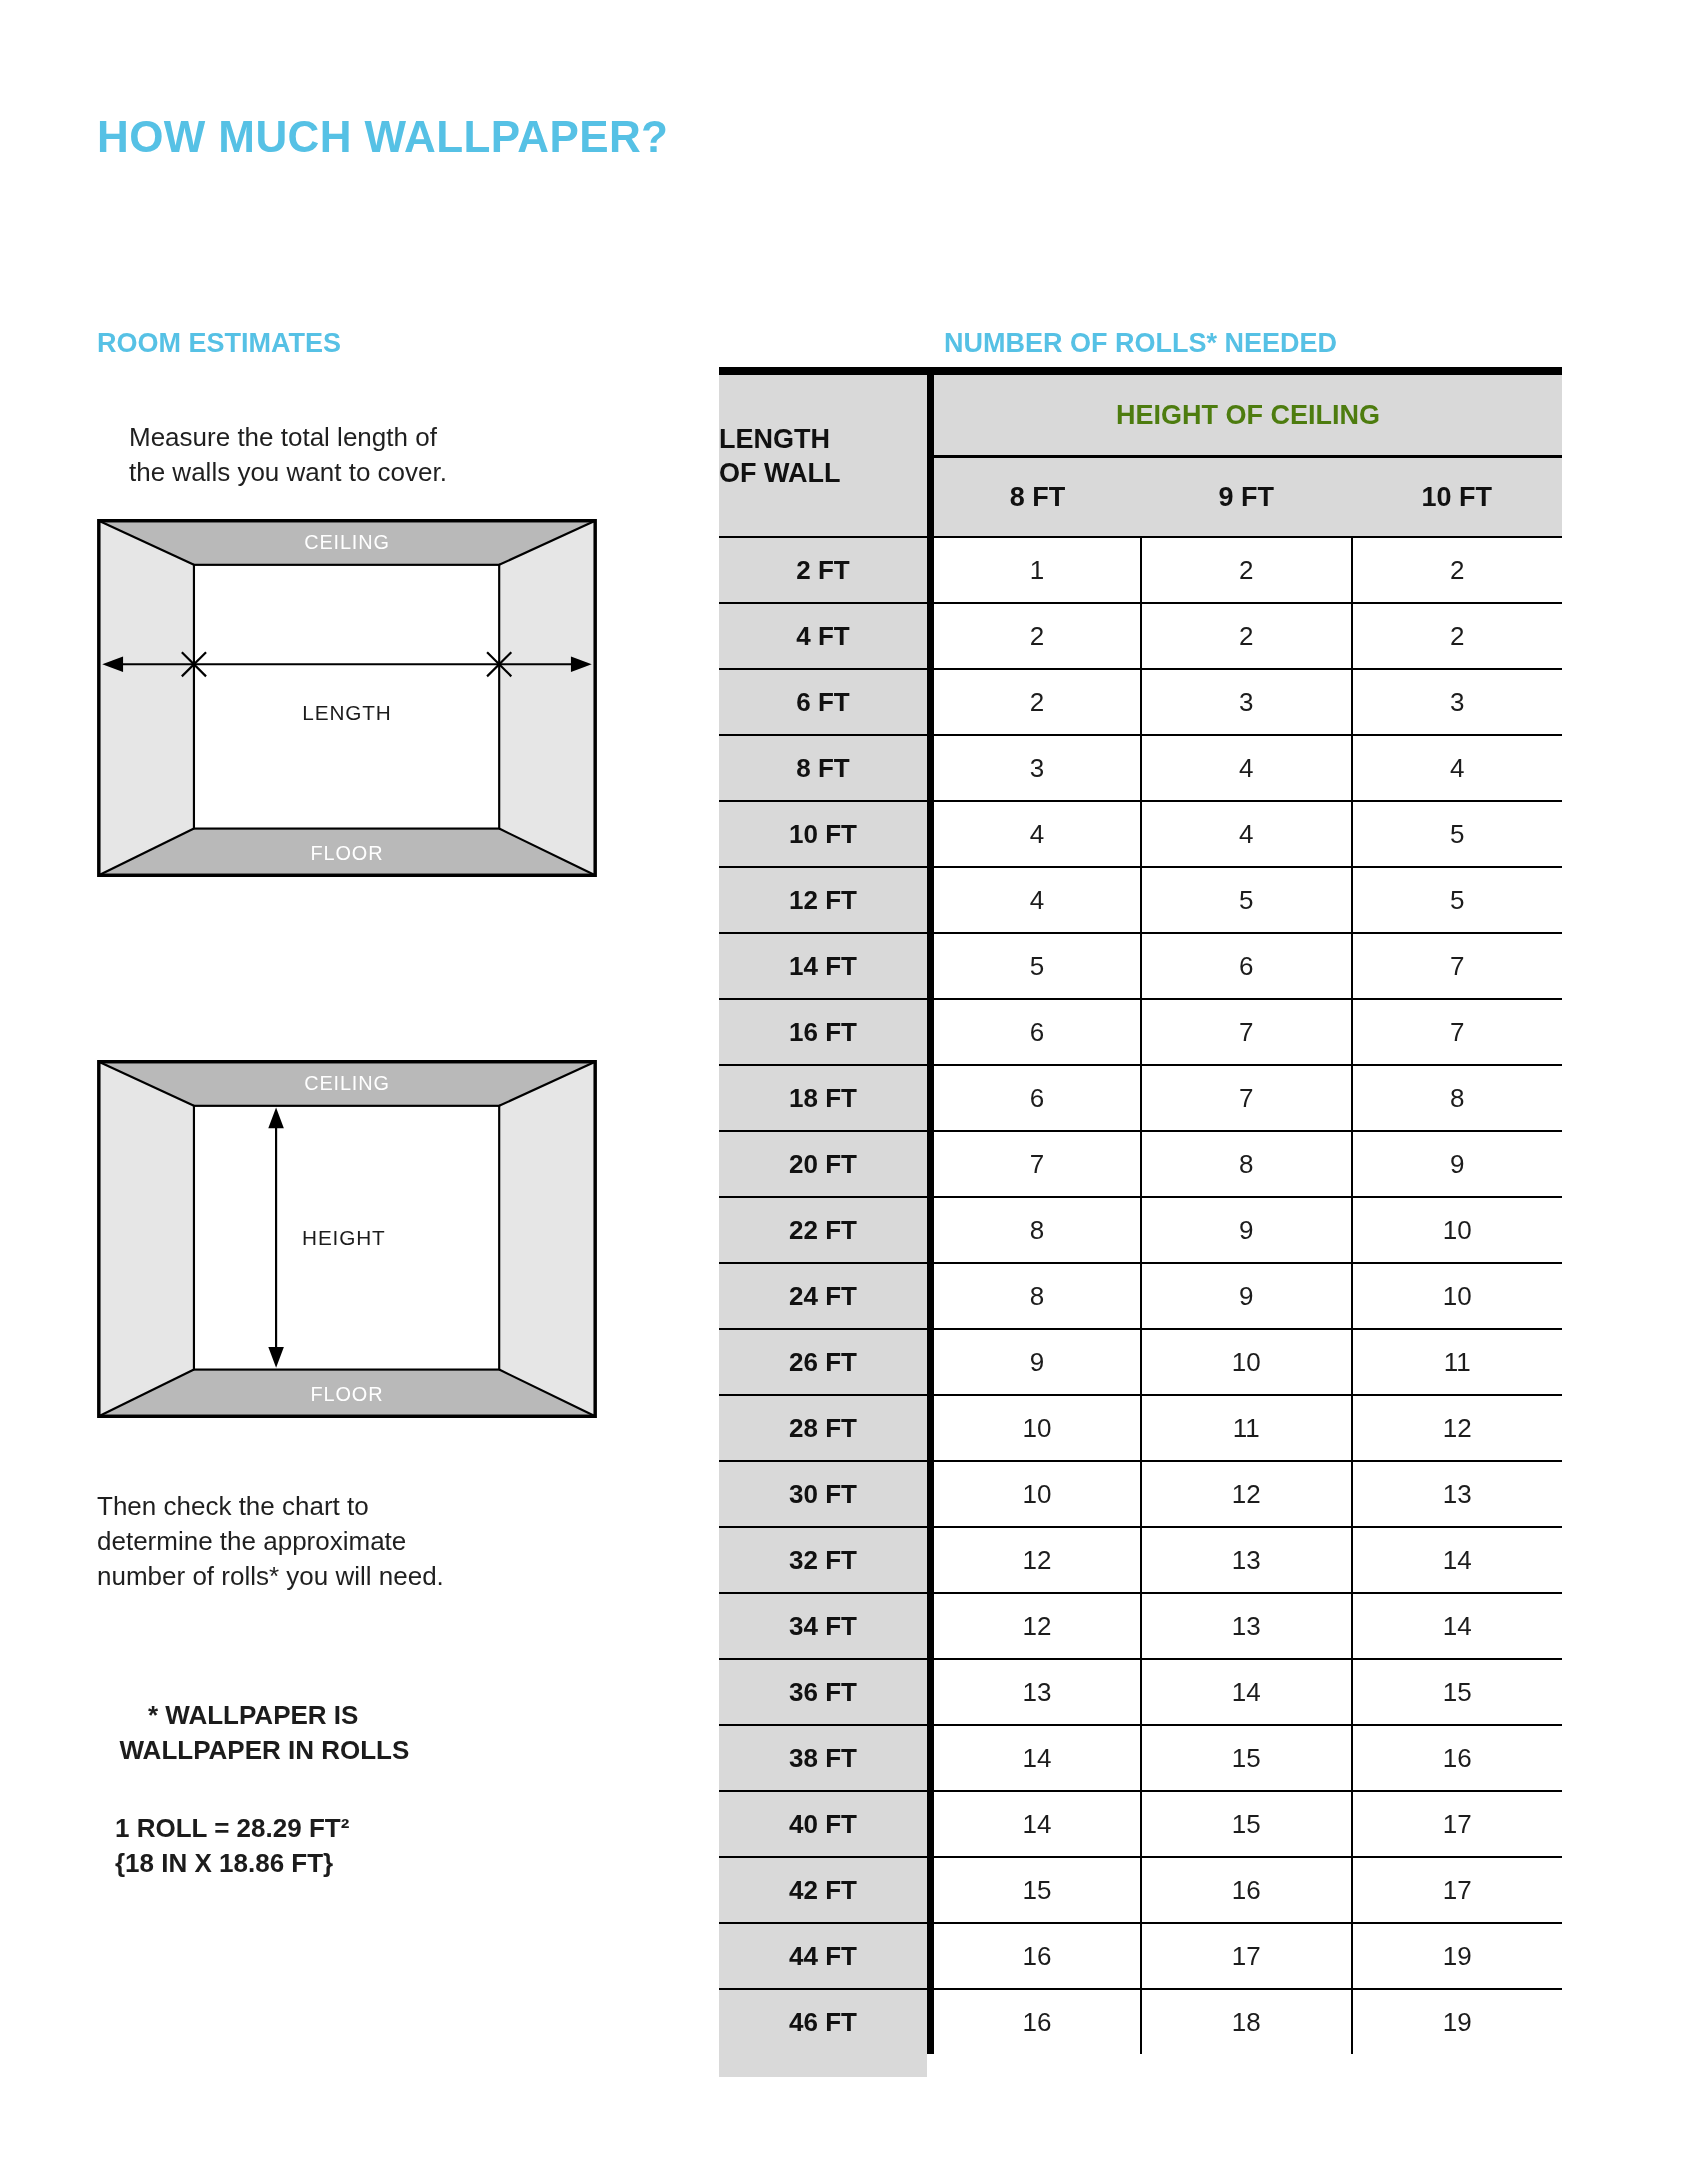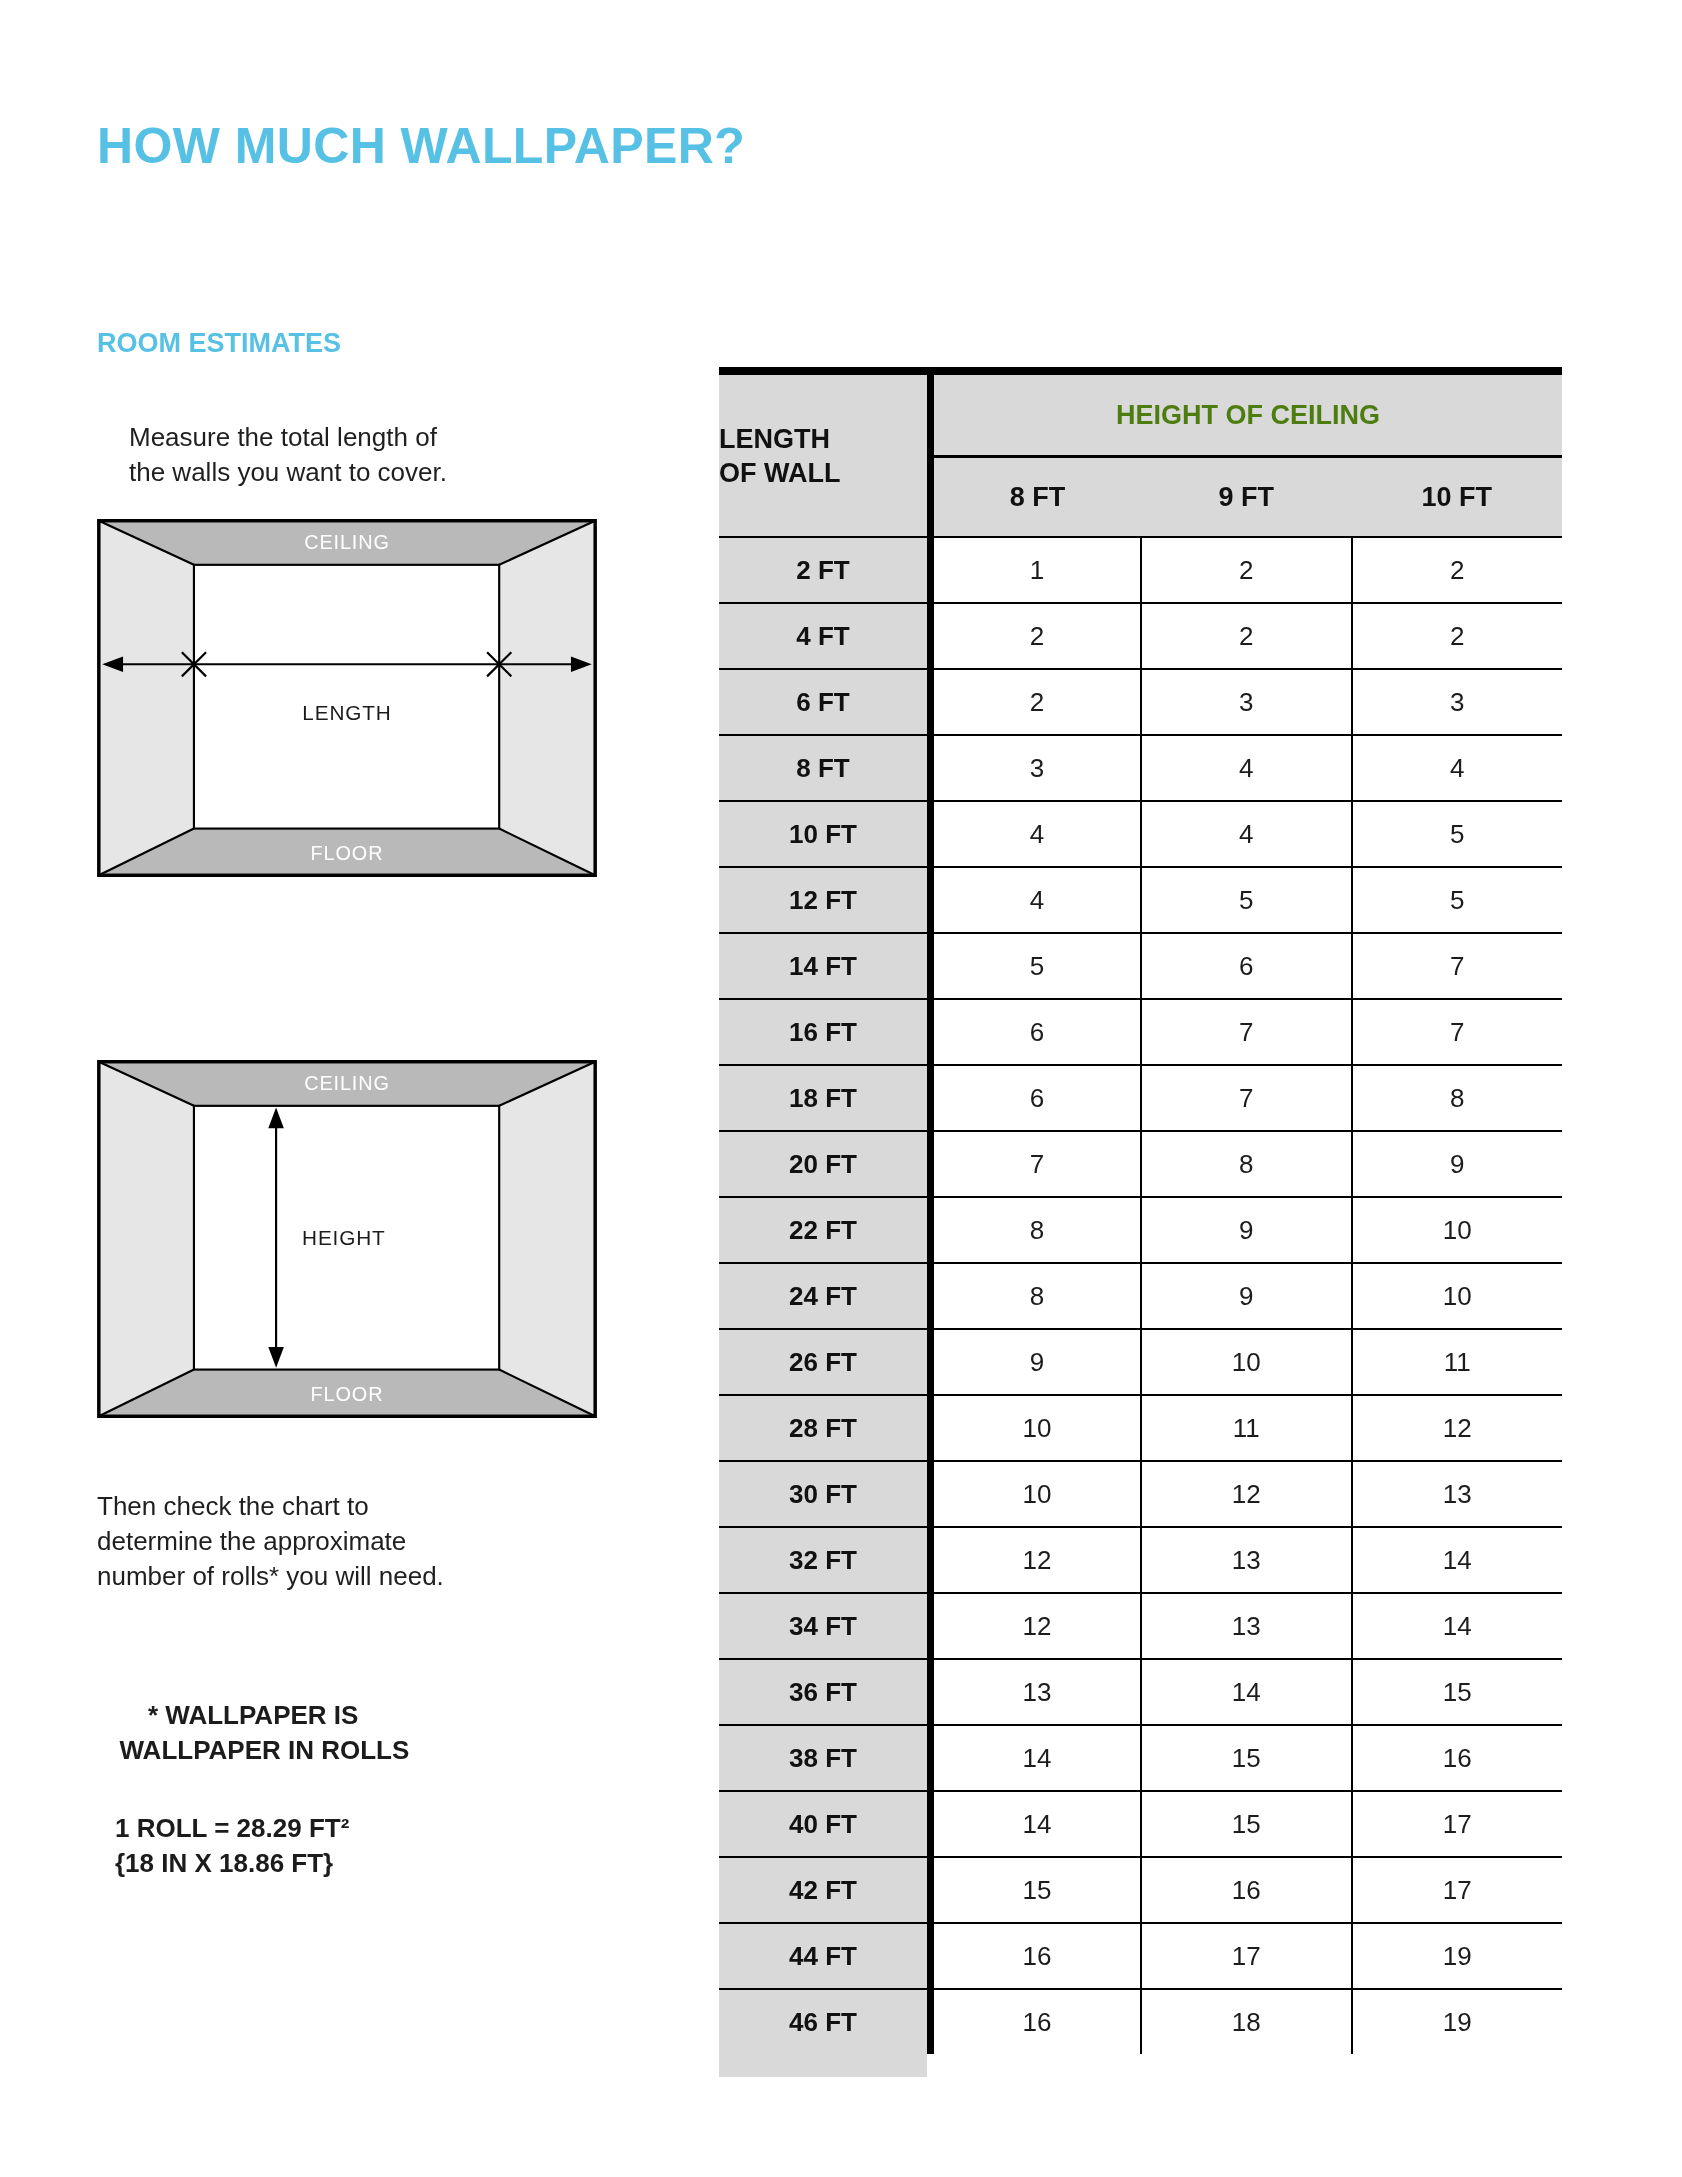--- a/index.html
+++ b/index.html
@@ -8,21 +8,21 @@
     width:1683px;
     height:2177px;
     background:#ffffff;
     font-family:"Liberation Sans", sans-serif;
     color:#1c1c1c;
     overflow:hidden;
   }
   .page-title{
     position:absolute;
     left:97px; top:83px;
-    font-size:50px;
+    font-size:44px;
     font-weight:bold;
     color:#56C1E5;
     letter-spacing:0.4px;
   }
   .section-heading{
     font-size:27px;
     font-weight:bold;
     color:#56C1E5;
     margin-top:18px;
   }
@@ -124,20 +124,21 @@
   svg text{ font-family:"Liberation Sans", sans-serif; }
 </style>
 </head>
 <body>
 
 <div class="page">
 
   <h1 class="page-title">HOW MUCH WALLPAPER?</h1>
 
   <h2 class="section-heading left-heading">ROOM ESTIMATES</h2>
+  <h2 class="section-heading table-heading">NUMBER OF ROLLS* NEEDED</h2>
 
   <p class="para step1">Measure the total length of
 the walls you want to cover.</p>
 
   <svg class="diagram diagram1" width="500" height="358" viewBox="0 0 578 414">
     <polygon points="2,2 112,53 112,358 2,412" fill="#E6E6E6"></polygon>
     <polygon points="576,2 465,53 465,358 576,412" fill="#E6E6E6"></polygon>
     <polygon points="2,2 576,2 465,53 112,53" fill="#B9B9B9"></polygon>
     <polygon points="2,412 576,412 465,358 112,358" fill="#B9B9B9"></polygon>
     <rect x="112" y="53" width="353" height="305" fill="#ffffff" stroke="#000" stroke-width="2.5"></rect>

